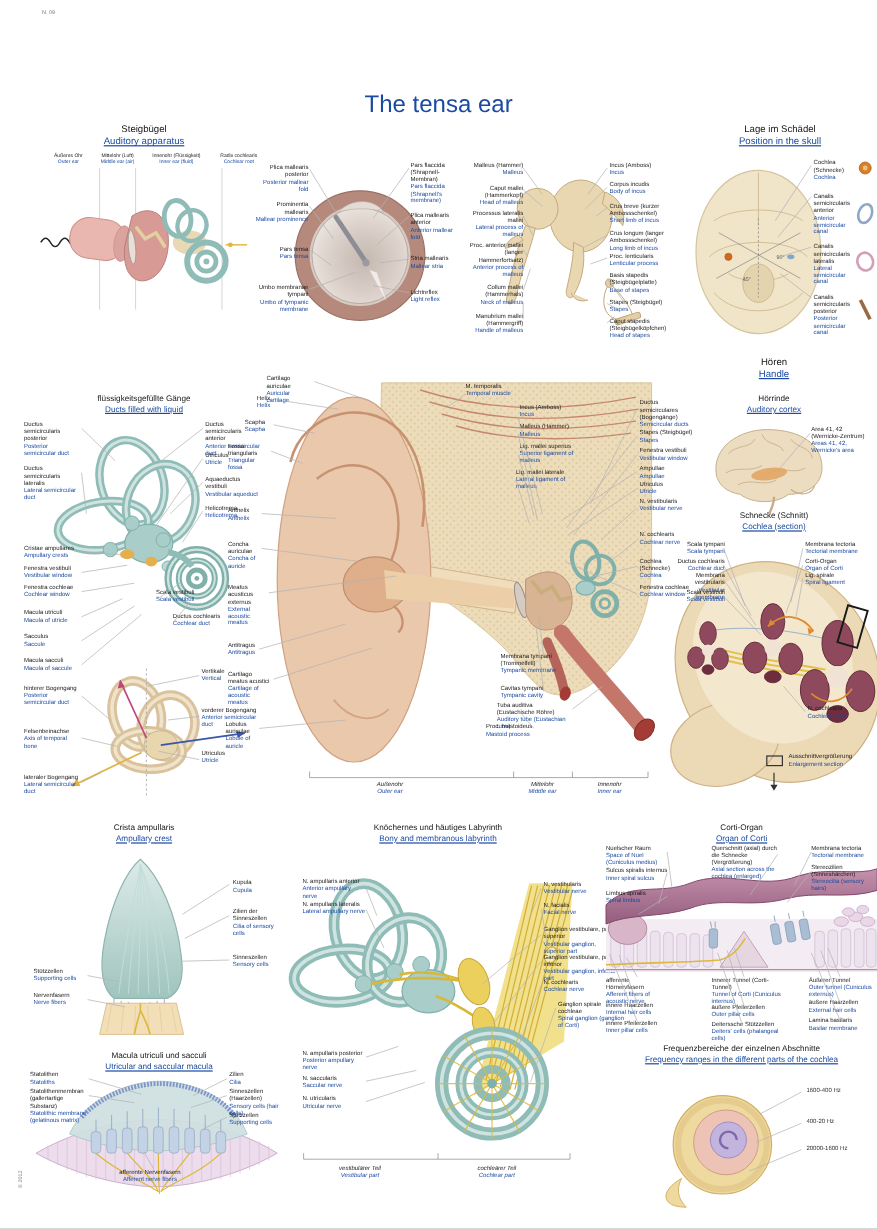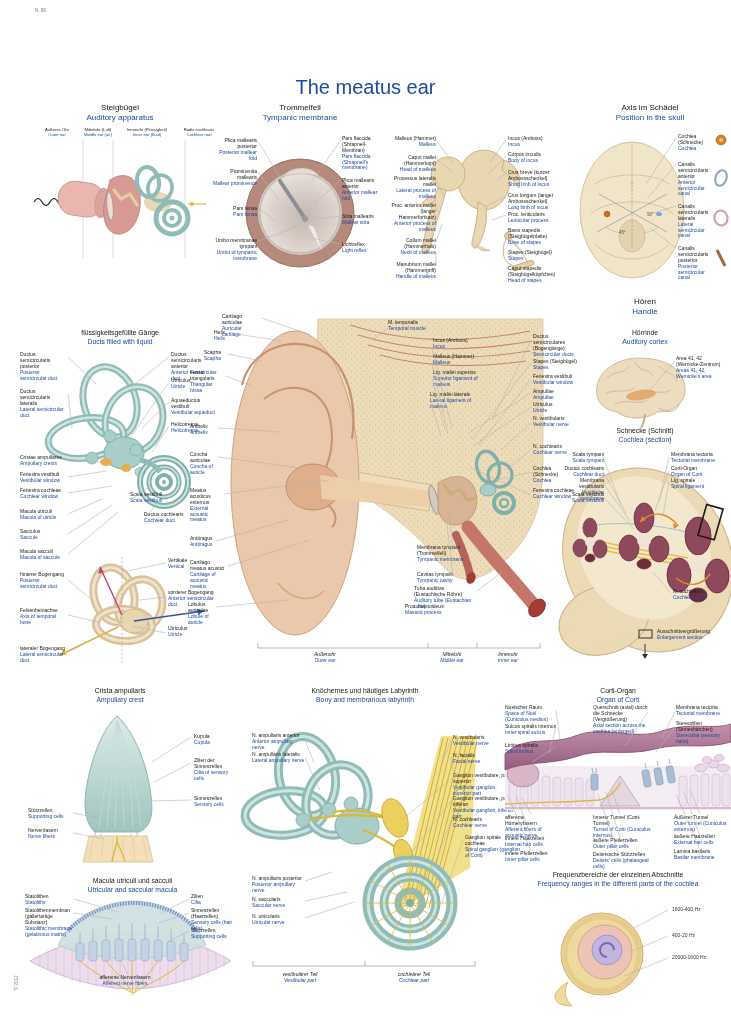--- a/index.html
+++ b/index.html
@@ -7,51 +7,47 @@
           overflow:hidden;font-family:"Liberation Sans",sans-serif;}
   .main-title{position:absolute;left:0;right:0;top:34px;text-align:center;
               font-size:37px;color:#121212;letter-spacing:-0.5px;}
   .main-sub{position:absolute;left:0;right:0;top:76px;text-align:center;
             font-size:20px;color:#1b4aa2;}
   .tiny{position:absolute;font-size:4.5px;color:#777;}
   .copyright{position:absolute;font-size:4.5px;color:#888;transform:rotate(-90deg);
              transform-origin:0 0;white-space:nowrap;}
   .ptitle{position:absolute;text-align:center;line-height:1.3;}
   .ptitle .lde{display:block;font-size:8px;color:#161616;}
-  .ptitle .len{display:block;font-size:8px;color:#1b4aa2;}
+  .ptitle .len{display:block;font-size:8px;color:#1b4aa2;text-decoration:underline;}
   .ptitle.sm .lde,.ptitle.sm .len{font-size:6.8px;}
   .lbl{position:absolute;font-size:5px;line-height:1.18;color:#1a1a1a;}
   .lbl .lde{display:block;color:#1a1a1a;}
   .lbl .len{display:block;color:#1b4aa2;}
   .lbl.r{text-align:right;}
   .lbl.c{text-align:center;}
   .lbl.i .lde,.lbl.i .len{font-style:italic;}
   .lbl.xs{font-size:4.2px;}
   .freq{position:absolute;font-size:5px;color:#333;}
   svg.fig{position:absolute;overflow:visible;}
   .overlay{position:absolute;left:0;top:0;pointer-events:none;}
 </style>
 </head>
 <body>
 
 <div class="poster">
 
   <div class="tiny" style="left:35px;top:8px">N. 09</div>
-  <div class="main-sub">The meatus ear</div>
+  <div class="main-sub">The tensa ear</div>
 
   <div class="ptitle" style="left:30px;top:103px;width:180px">
       <span class="lde">Steigbügel</span>
       <span class="len">Auditory apparatus</span>
     </div>
-  <div class="ptitle" style="left:215px;top:103px;width:170px">
-      <span class="lde">Trommelfell</span>
-      <span class="len">Tympanic membrane</span>
-    </div>
   <div class="ptitle" style="left:575px;top:103px;width:150px">
-      <span class="lde">Axis im Schädel</span>
+      <span class="lde">Lage im Schädel</span>
       <span class="len">Position in the skull</span>
     </div>
 
   <div class="lbl xs c" style="left:35px;top:128px;width:44px">
       <span class="lde">Äußeres Ohr</span>
       <span class="len">Outer ear</span>
     </div>
   <div class="lbl xs c" style="left:76px;top:128px;width:44px">
       <span class="lde">Mittelohr (Luft)</span>
       <span class="len">Middle ear (air)</span>

